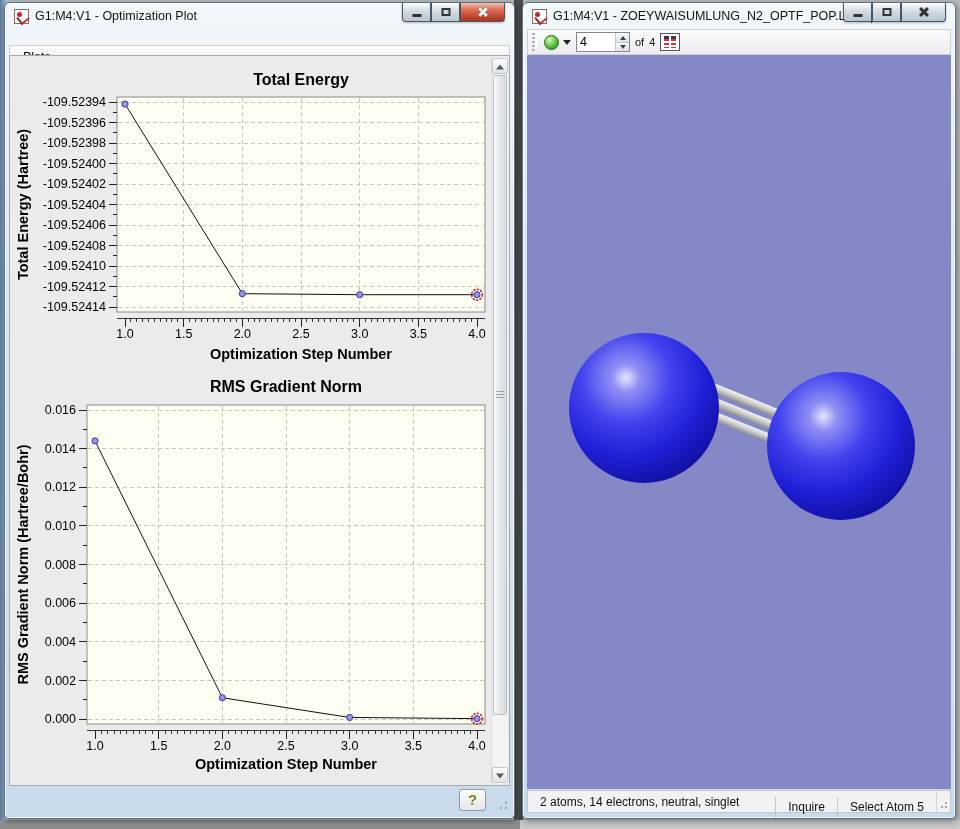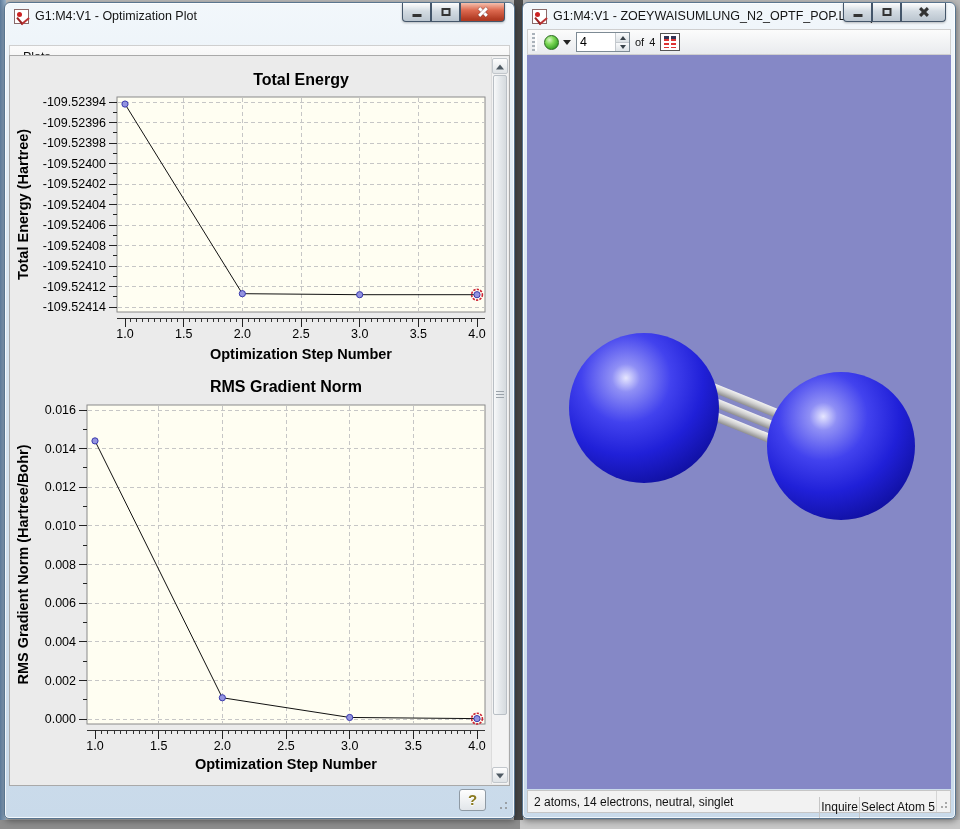--- a/index.html
+++ b/index.html
@@ -132,22 +132,22 @@
   .bond-group { position:absolute; left:168px; top:336px; width:90px; height:42px;
                 transform:rotate(22deg); display:flex; flex-direction:column; justify-content:center;
                 gap:4px; z-index:0; }
   .atom { z-index:1; }
   .bond { height:9px; border-radius:3px;
       background:linear-gradient(180deg,#f2f2f2 0%,#cfcfcf 45%,#8e8e8e 100%); }
 
   .statusbar { position:absolute; left:4px; right:4px; bottom:5px; height:23px;
                background:#f2f2f2; border:1px solid #c6c6c6; display:flex; align-items:center;
                font-size:12px; color:#111; }
-  .sb-info { flex:1; padding-left:6px; white-space:nowrap; overflow:hidden; }
-  .sb-cell { padding:0 1px; border-left:1px solid #c6c6c6; height:100%;
+  .sb-info { flex:1; padding-left:12px; white-space:nowrap; overflow:hidden; }
+  .sb-cell { padding:0 12px; border-left:1px solid #c6c6c6; height:100%;
              display:flex; align-items:center; white-space:nowrap;margin-top:11px; }
   .sb-rgrip { width:14px; height:100%; position:relative; border-left:1px solid #d5d5d5; }
   .sb-rgrip:after { content:""; position:absolute; right:2px; bottom:3px; width:9px; height:9px;
       background:
         radial-gradient(circle at 7px 7px, #a8a8a8 1.1px, transparent 1.3px),
         radial-gradient(circle at 7px 3px, #a8a8a8 1.1px, transparent 1.3px),
         radial-gradient(circle at 3px 7px, #a8a8a8 1.1px, transparent 1.3px); }
 </style>
 </head>
 <body>

